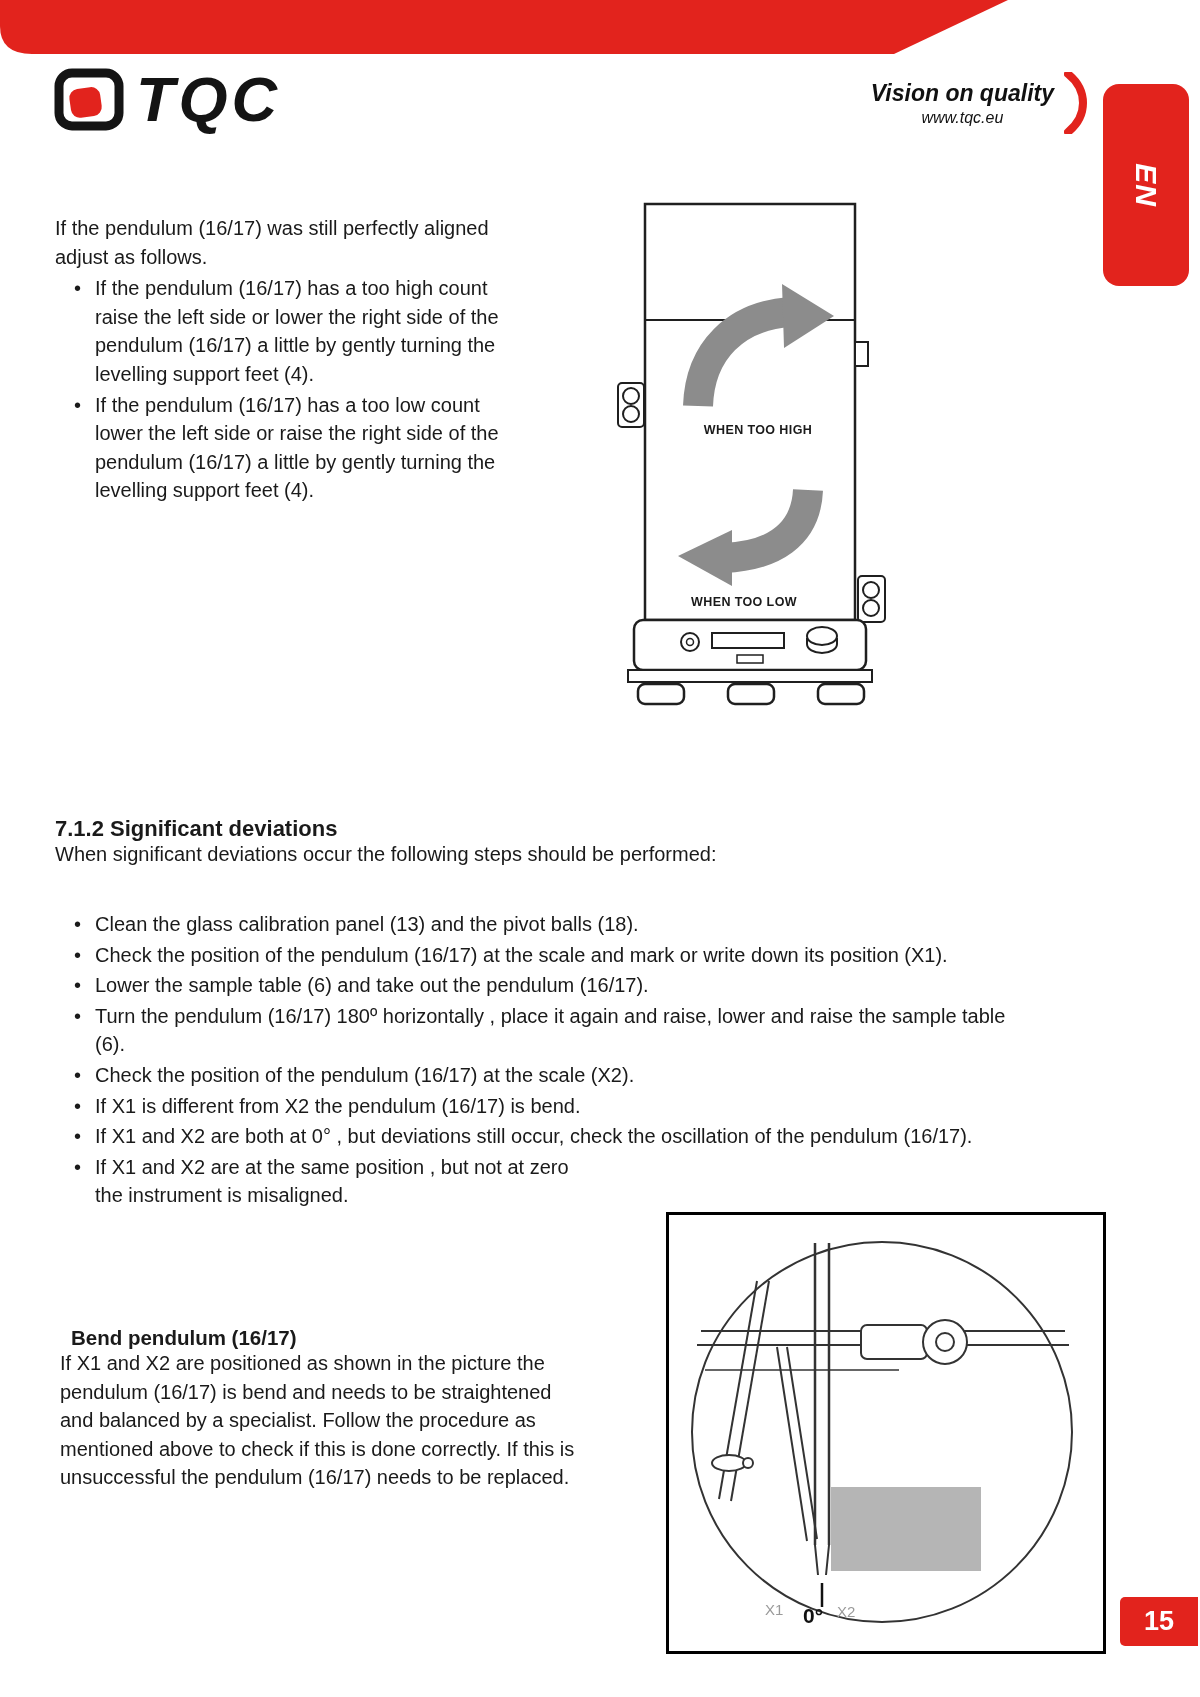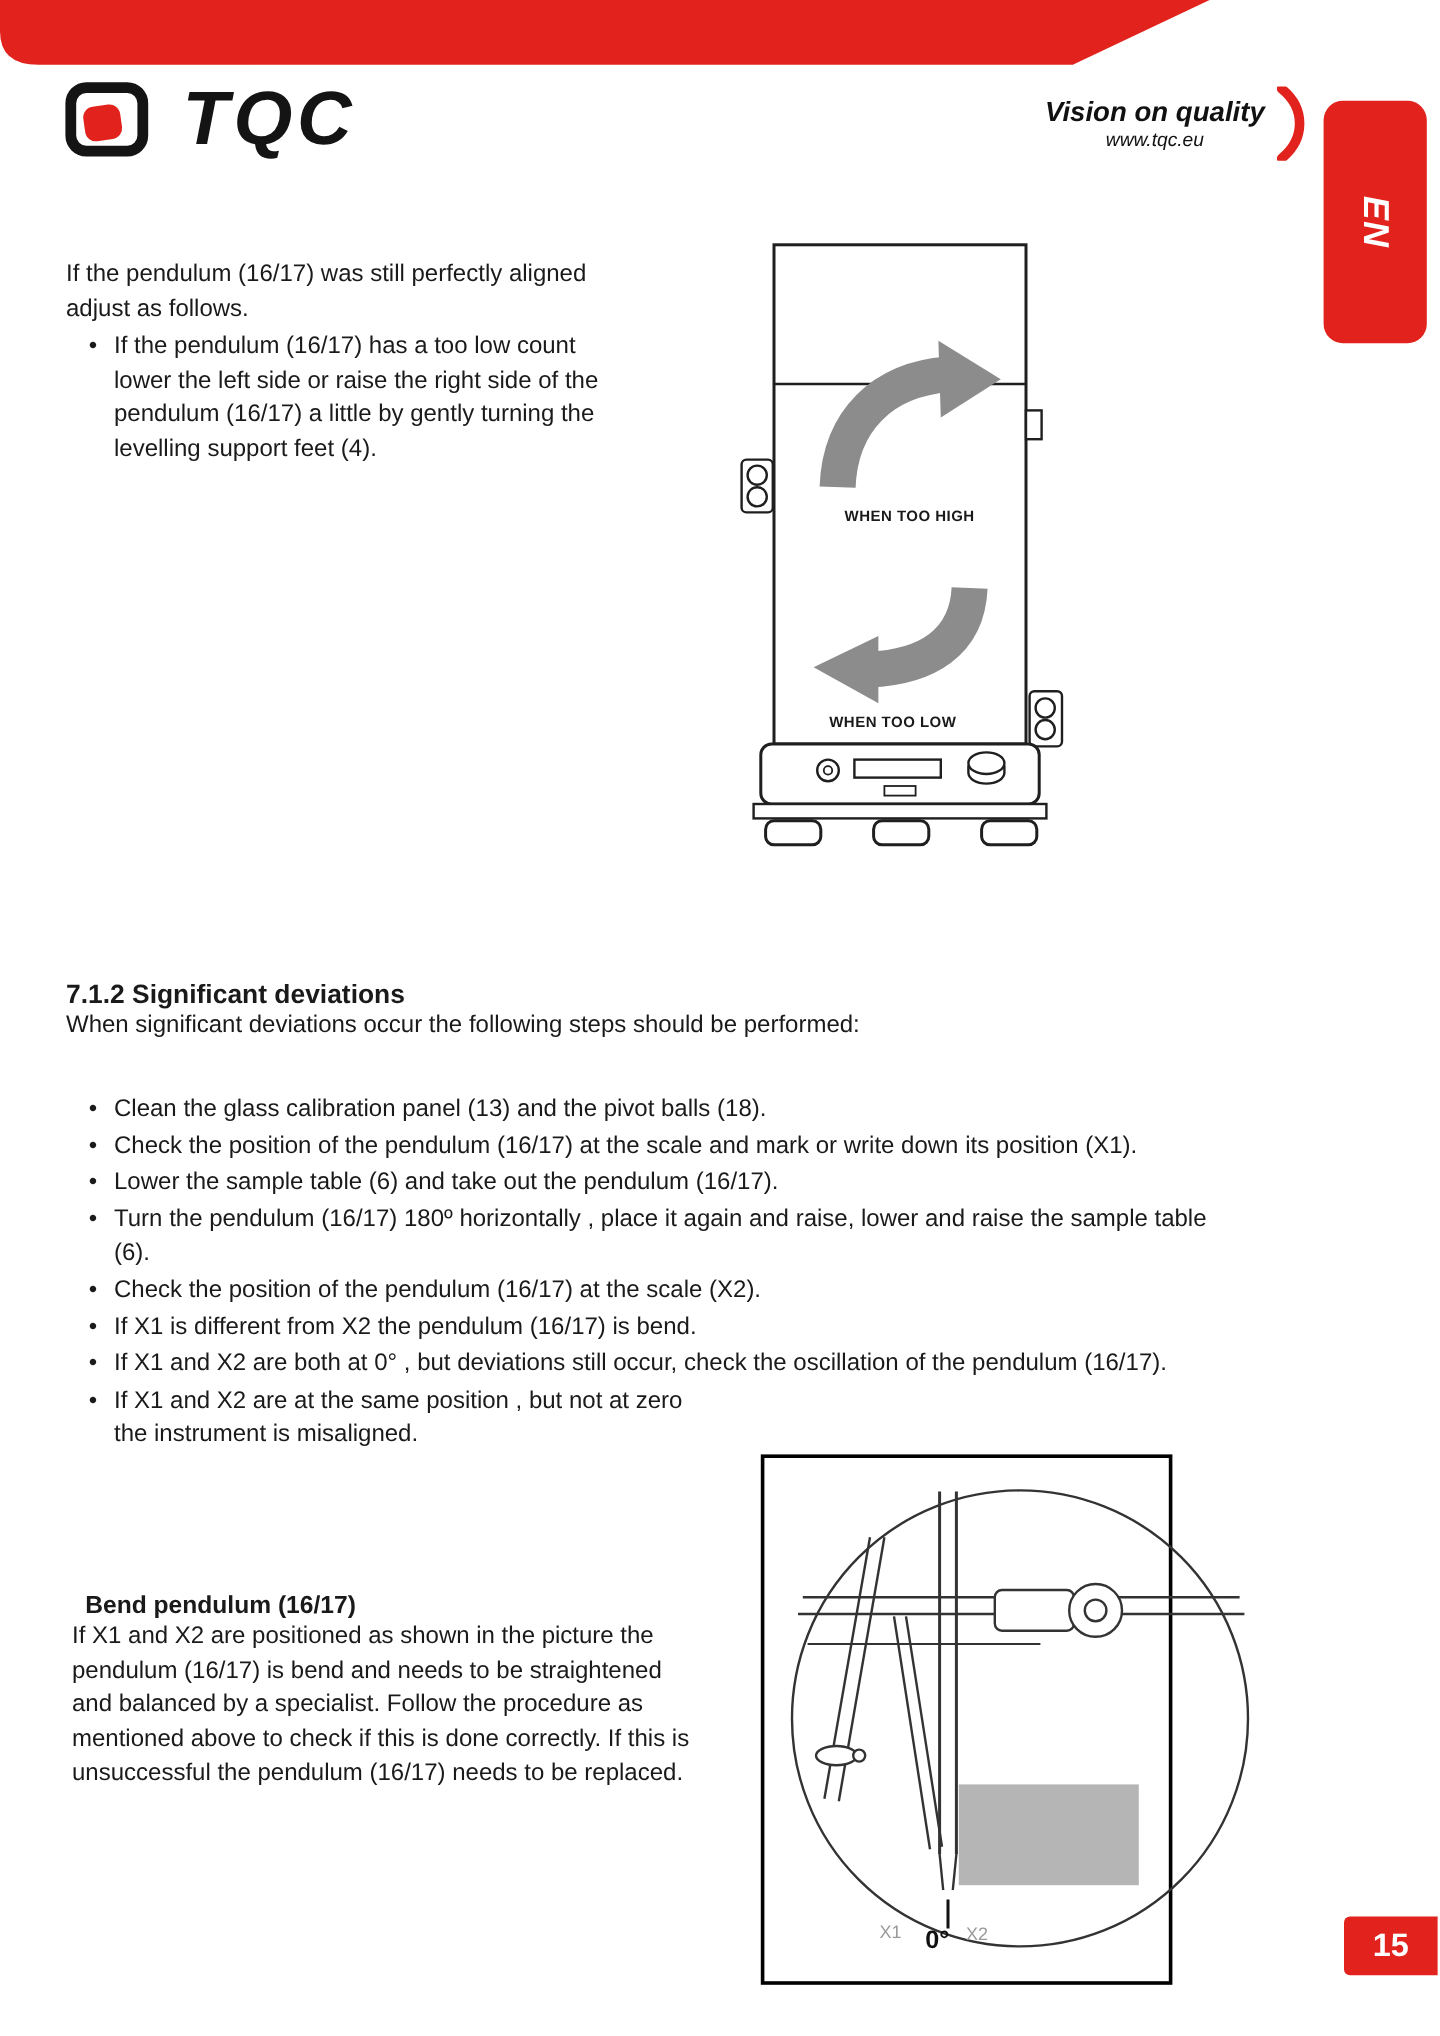--- a/index.html
+++ b/index.html
@@ -8,21 +8,21 @@
     --shade-gray:#b5b5b5;
   }
   html,body{margin:0;padding:0;background:#fff;}
   body{font-family:"Liberation Sans", sans-serif;color:#1a1a1a;}
   .page{position:relative;width:1200px;height:1697px;background:#fff;overflow:hidden;}
 
   
   .top-swoosh{position:absolute;top:0;left:0;}
 
   
-  .logo{position:absolute;left:52px;top:64px;display:flex;align-items:center;gap:24px;}
+  .logo{position:absolute;left:52px;top:64px;display:flex;align-items:center;gap:8px;}
   .logo-text{font-size:63px;font-weight:bold;letter-spacing:4px;color:#141414;line-height:1;font-style:italic;}
 
   
   .tagline-wrap{position:absolute;left:800px;top:72px;width:290px;display:flex;align-items:center;justify-content:flex-end;gap:10px;}
   .tagline-texts{text-align:center;}
   .tagline{font-size:23px;font-weight:bold;font-style:italic;color:#111;}
   .website{font-size:16px;font-style:italic;color:#111;margin-top:2px;}
 
   
   .en-tab{position:absolute;left:1103px;top:84px;width:86px;height:202px;background:var(--brand-red);border-radius:16px;display:flex;align-items:center;justify-content:center;}
@@ -36,21 +36,21 @@
   .bullet::before{content:"\2022";position:absolute;left:19px;top:0;}
   .h-712{position:absolute;left:55px;top:816px;font-size:22px;font-weight:bold;margin:0;}
   .dev-intro{position:absolute;left:55px;top:840px;width:955px;margin:0;}
   .dev-bullets{position:absolute;left:55px;top:908px;width:955px;}
   .bullet-narrow{width:500px;}
   .bend-heading{position:absolute;left:55px;top:1310px;font-size:20.5px;font-weight:bold;margin:16px;}
   .bend-body{position:absolute;left:55px;top:1344px;width:530px;margin:5px;}
 
   
   .device-figure{position:absolute;left:612px;top:200px;width:280px;height:510px;margin:0;}
-  .detail-figure{position:absolute;left:634px;top:1212px;width:343px;height:442px;border:3px solid #000;box-sizing:border-box;background:#fff;margin:0;}
+  .detail-figure{position:absolute;left:666px;top:1212px;width:440px;height:442px;border:3px solid #000;box-sizing:border-box;background:#fff;margin:0;}
   .fig-label{font-family:"Liberation Sans",sans-serif;font-size:12.5px;font-weight:bold;letter-spacing:.4px;fill:#1a1a1a;}
   .lbl-gray{font-family:"Liberation Sans",sans-serif;font-size:15px;fill:#9a9a9a;}
   .lbl-zero{font-family:"Liberation Sans",sans-serif;font-size:21px;font-weight:bold;fill:#111;}
 
   
   .page-badge{position:absolute;left:1120px;top:1597px;width:78px;height:49px;background:var(--brand-red);color:#fff;display:flex;align-items:center;justify-content:center;font-size:27px;font-weight:bold;border-radius:5px 0 0 5px;}
 </style>
 </head>
 <body>
 
@@ -77,20 +77,23 @@
       <path d="M4 2 C24 18 24 44 4 60" fill="none" stroke="var(--brand-red)" stroke-width="8" stroke-linecap="round"></path>
     </svg>
   </div>
 
   <div class="en-tab">
     <span>EN</span>
   </div>
 
   <section class="top-block body-text">
     <p>If the pendulum (16/17) was still perfectly aligned adjust as follows.</p>
+    <div class="bullet">
+      <span class="bullet-text">If the pendulum (16/17) has a too high count raise the left side or lower the right side of the pendulum (16/17) a little by gently turning the levelling support feet (4).</span>
+    </div>
     <div class="bullet">
       <span class="bullet-text">If the pendulum (16/17) has a too low count lower the left side or raise the right side of the pendulum (16/17) a little by gently turning the levelling support feet (4).</span>
     </div>
   </section>
 
   <figure class="device-figure">
     <svg width="280" height="510" viewBox="0 0 280 510">
 
       <rect x="33" y="4" width="210" height="416" fill="#fff" stroke="#1f1f1f" stroke-width="2.5"></rect>
       <line x1="33" y1="120" x2="243" y2="120" stroke="#1f1f1f" stroke-width="2"></line>

